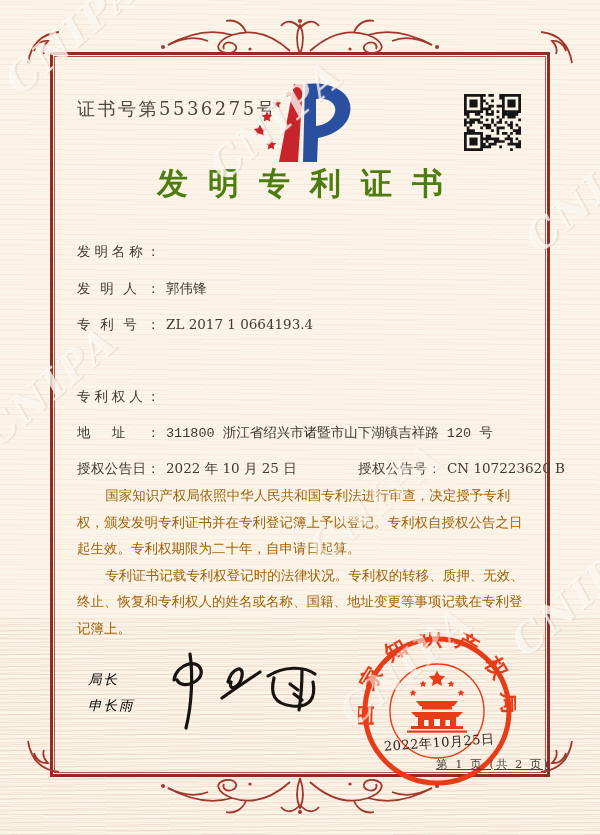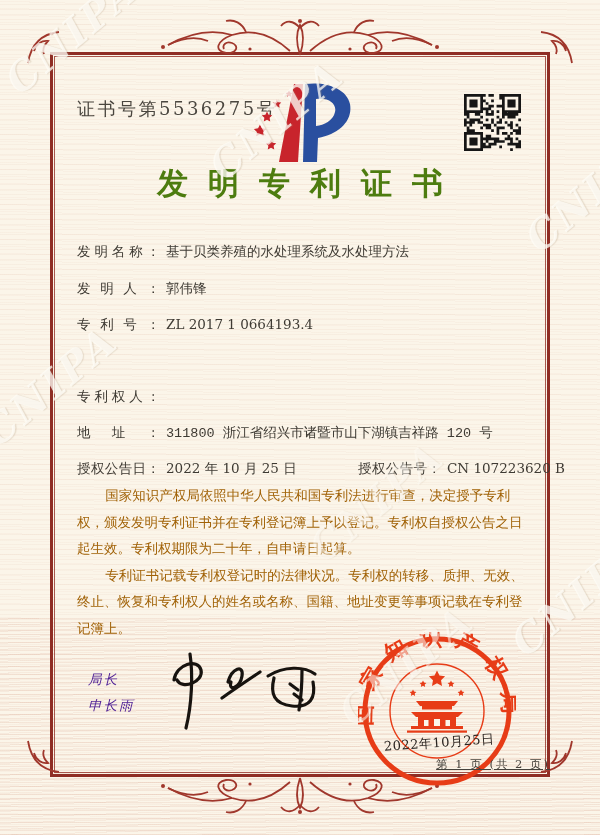--- a/index.html
+++ b/index.html
@@ -49,21 +49,21 @@
   .row{position:absolute;left:77px;z-index:3;display:flex;font-size:13.5px;color:#3e3a33;white-space:nowrap;}
   .row .lbl{flex:none;display:inline-block;width:83px;text-align:justify;text-align-last:justify;}
   .row .val{margin-left:6px;}
   .r0{top:243px;} .r1{top:280px;align-items:center;} .r2{top:316px;} .r3{top:352px;} .r4{top:388px;} .r5{top:424px;font-family:Liberation Mono, monospace;}
   .r6{top:460px;} .row.second{left:358px;}
   .paras{position:absolute;left:77px;top:482px;width:452px;z-index:3;}
   .paras p{
     margin:0;font-size:13.5px;line-height:26.5px;text-indent:2.1em;
     color:#a16207;
   }
-  .director{position:absolute;left:88px;top:666px;z-index:3;font-size:13.5px;font-style:italic;color:#4c1d95;line-height:26px;letter-spacing:2px;}
+  .director{position:absolute;left:88px;top:666px;z-index:3;font-size:13.5px;font-style:italic;color:#000000;line-height:26px;letter-spacing:2px;}
   .signature{position:absolute;left:152px;top:646px;z-index:3;}
   .seal{position:absolute;left:358px;top:632px;width:158px;height:158px;z-index:3;}
   .pagefoot{position:absolute;left:50px;top:757px;width:500px;z-index:3;text-align:right;font-size:11.5px;color:#46423b;letter-spacing:2px;text-decoration:underline;}
   .note{position:absolute;left:0;top:793px;width:600px;z-index:3;text-align:center;font-size:11.5px;font-style:italic;color:#403c35;letter-spacing:2px;}
   .wm{
     position:absolute;z-index:4;pointer-events:none;
     font-size:40px;font-weight:bold;font-style:italic;letter-spacing:3px;
     color:rgba(255,253,248,0.75);
     text-shadow:1px 1px 1px rgba(170,140,110,0.22);
     transform:rotate(-40deg);
@@ -143,21 +143,20 @@
   </svg>
 
   <svg id="qr-svg" class="qr" viewBox="0 0 21 21">
       <path d="M0,0h1v1h-1zM1,0h1v1h-1zM2,0h1v1h-1zM3,0h1v1h-1zM4,0h1v1h-1zM5,0h1v1h-1zM6,0h1v1h-1zM7,0h1v1h-1zM9,0h1v1h-1zM10,0h1v1h-1zM13,0h1v1h-1zM14,0h1v1h-1zM15,0h1v1h-1zM16,0h1v1h-1zM17,0h1v1h-1zM18,0h1v1h-1zM19,0h1v1h-1zM20,0h1v1h-1zM0,1h1v1h-1zM6,1h1v1h-1zM13,1h1v1h-1zM14,1h1v1h-1zM20,1h1v1h-1zM0,2h1v1h-1zM2,2h1v1h-1zM3,2h1v1h-1zM4,2h1v1h-1zM6,2h1v1h-1zM7,2h1v1h-1zM10,2h1v1h-1zM14,2h1v1h-1zM16,2h1v1h-1zM17,2h1v1h-1zM18,2h1v1h-1zM20,2h1v1h-1zM0,3h1v1h-1zM2,3h1v1h-1zM3,3h1v1h-1zM4,3h1v1h-1zM6,3h1v1h-1zM8,3h1v1h-1zM14,3h1v1h-1zM16,3h1v1h-1zM17,3h1v1h-1zM18,3h1v1h-1zM20,3h1v1h-1zM0,4h1v1h-1zM2,4h1v1h-1zM3,4h1v1h-1zM4,4h1v1h-1zM6,4h1v1h-1zM9,4h1v1h-1zM10,4h1v1h-1zM12,4h1v1h-1zM13,4h1v1h-1zM14,4h1v1h-1zM16,4h1v1h-1zM17,4h1v1h-1zM18,4h1v1h-1zM20,4h1v1h-1zM0,5h1v1h-1zM6,5h1v1h-1zM7,5h1v1h-1zM8,5h1v1h-1zM9,5h1v1h-1zM14,5h1v1h-1zM20,5h1v1h-1zM0,6h1v1h-1zM1,6h1v1h-1zM2,6h1v1h-1zM3,6h1v1h-1zM4,6h1v1h-1zM5,6h1v1h-1zM6,6h1v1h-1zM8,6h1v1h-1zM10,6h1v1h-1zM12,6h1v1h-1zM14,6h1v1h-1zM15,6h1v1h-1zM16,6h1v1h-1zM17,6h1v1h-1zM18,6h1v1h-1zM19,6h1v1h-1zM20,6h1v1h-1zM0,7h1v1h-1zM1,7h1v1h-1zM4,7h1v1h-1zM5,7h1v1h-1zM8,7h1v1h-1zM9,7h1v1h-1zM10,7h1v1h-1zM14,7h1v1h-1zM15,7h1v1h-1zM16,7h1v1h-1zM17,7h1v1h-1zM18,7h1v1h-1zM19,7h1v1h-1zM1,8h1v1h-1zM6,8h1v1h-1zM12,8h1v1h-1zM14,8h1v1h-1zM16,8h1v1h-1zM17,8h1v1h-1zM18,8h1v1h-1zM0,9h1v1h-1zM2,9h1v1h-1zM3,9h1v1h-1zM4,9h1v1h-1zM5,9h1v1h-1zM8,9h1v1h-1zM10,9h1v1h-1zM13,9h1v1h-1zM20,9h1v1h-1zM0,10h1v1h-1zM1,10h1v1h-1zM2,10h1v1h-1zM3,10h1v1h-1zM5,10h1v1h-1zM6,10h1v1h-1zM10,10h1v1h-1zM12,10h1v1h-1zM13,10h1v1h-1zM15,10h1v1h-1zM17,10h1v1h-1zM0,11h1v1h-1zM2,11h1v1h-1zM7,11h1v1h-1zM8,11h1v1h-1zM9,11h1v1h-1zM11,11h1v1h-1zM16,11h1v1h-1zM17,11h1v1h-1zM19,11h1v1h-1zM1,12h1v1h-1zM6,12h1v1h-1zM8,12h1v1h-1zM9,12h1v1h-1zM12,12h1v1h-1zM13,12h1v1h-1zM14,12h1v1h-1zM17,12h1v1h-1zM20,12h1v1h-1zM1,13h1v1h-1zM2,13h1v1h-1zM3,13h1v1h-1zM10,13h1v1h-1zM12,13h1v1h-1zM18,13h1v1h-1zM19,13h1v1h-1zM20,13h1v1h-1zM0,14h1v1h-1zM1,14h1v1h-1zM2,14h1v1h-1zM3,14h1v1h-1zM4,14h1v1h-1zM5,14h1v1h-1zM6,14h1v1h-1zM12,14h1v1h-1zM14,14h1v1h-1zM15,14h1v1h-1zM17,14h1v1h-1zM19,14h1v1h-1zM20,14h1v1h-1zM0,15h1v1h-1zM6,15h1v1h-1zM8,15h1v1h-1zM9,15h1v1h-1zM16,15h1v1h-1zM0,16h1v1h-1zM2,16h1v1h-1zM3,16h1v1h-1zM4,16h1v1h-1zM6,16h1v1h-1zM7,16h1v1h-1zM8,16h1v1h-1zM9,16h1v1h-1zM10,16h1v1h-1zM11,16h1v1h-1zM12,16h1v1h-1zM15,16h1v1h-1zM16,16h1v1h-1zM17,16h1v1h-1zM19,16h1v1h-1zM0,17h1v1h-1zM2,17h1v1h-1zM3,17h1v1h-1zM4,17h1v1h-1zM6,17h1v1h-1zM8,17h1v1h-1zM11,17h1v1h-1zM12,17h1v1h-1zM13,17h1v1h-1zM14,17h1v1h-1zM17,17h1v1h-1zM20,17h1v1h-1zM0,18h1v1h-1zM2,18h1v1h-1zM3,18h1v1h-1zM4,18h1v1h-1zM6,18h1v1h-1zM7,18h1v1h-1zM9,18h1v1h-1zM10,18h1v1h-1zM11,18h1v1h-1zM16,18h1v1h-1zM17,18h1v1h-1zM18,18h1v1h-1zM19,18h1v1h-1zM20,18h1v1h-1zM0,19h1v1h-1zM6,19h1v1h-1zM7,19h1v1h-1zM8,19h1v1h-1zM9,19h1v1h-1zM13,19h1v1h-1zM19,19h1v1h-1zM20,19h1v1h-1zM0,20h1v1h-1zM1,20h1v1h-1zM2,20h1v1h-1zM3,20h1v1h-1zM4,20h1v1h-1zM5,20h1v1h-1zM6,20h1v1h-1zM17,20h1v1h-1z" fill="#161616"></path>
     </svg>
 
   <div class="title">发明专利证书</div>
 
   <div class="row r0">
     <span class="lbl">发明名称：</span>
-    <span class="val">基于贝类养殖的水处理系统及水处理方法</span>
   </div>
   <div class="row r1">
     <span class="lbl">发明人：</span>
     <span class="val">郭伟锋</span>
   </div>
   <div class="row r2">
     <span class="lbl">专利号：</span>
     <span class="val">ZL 2017 1 0664193.4</span>
   </div>
   <div class="row r4">

